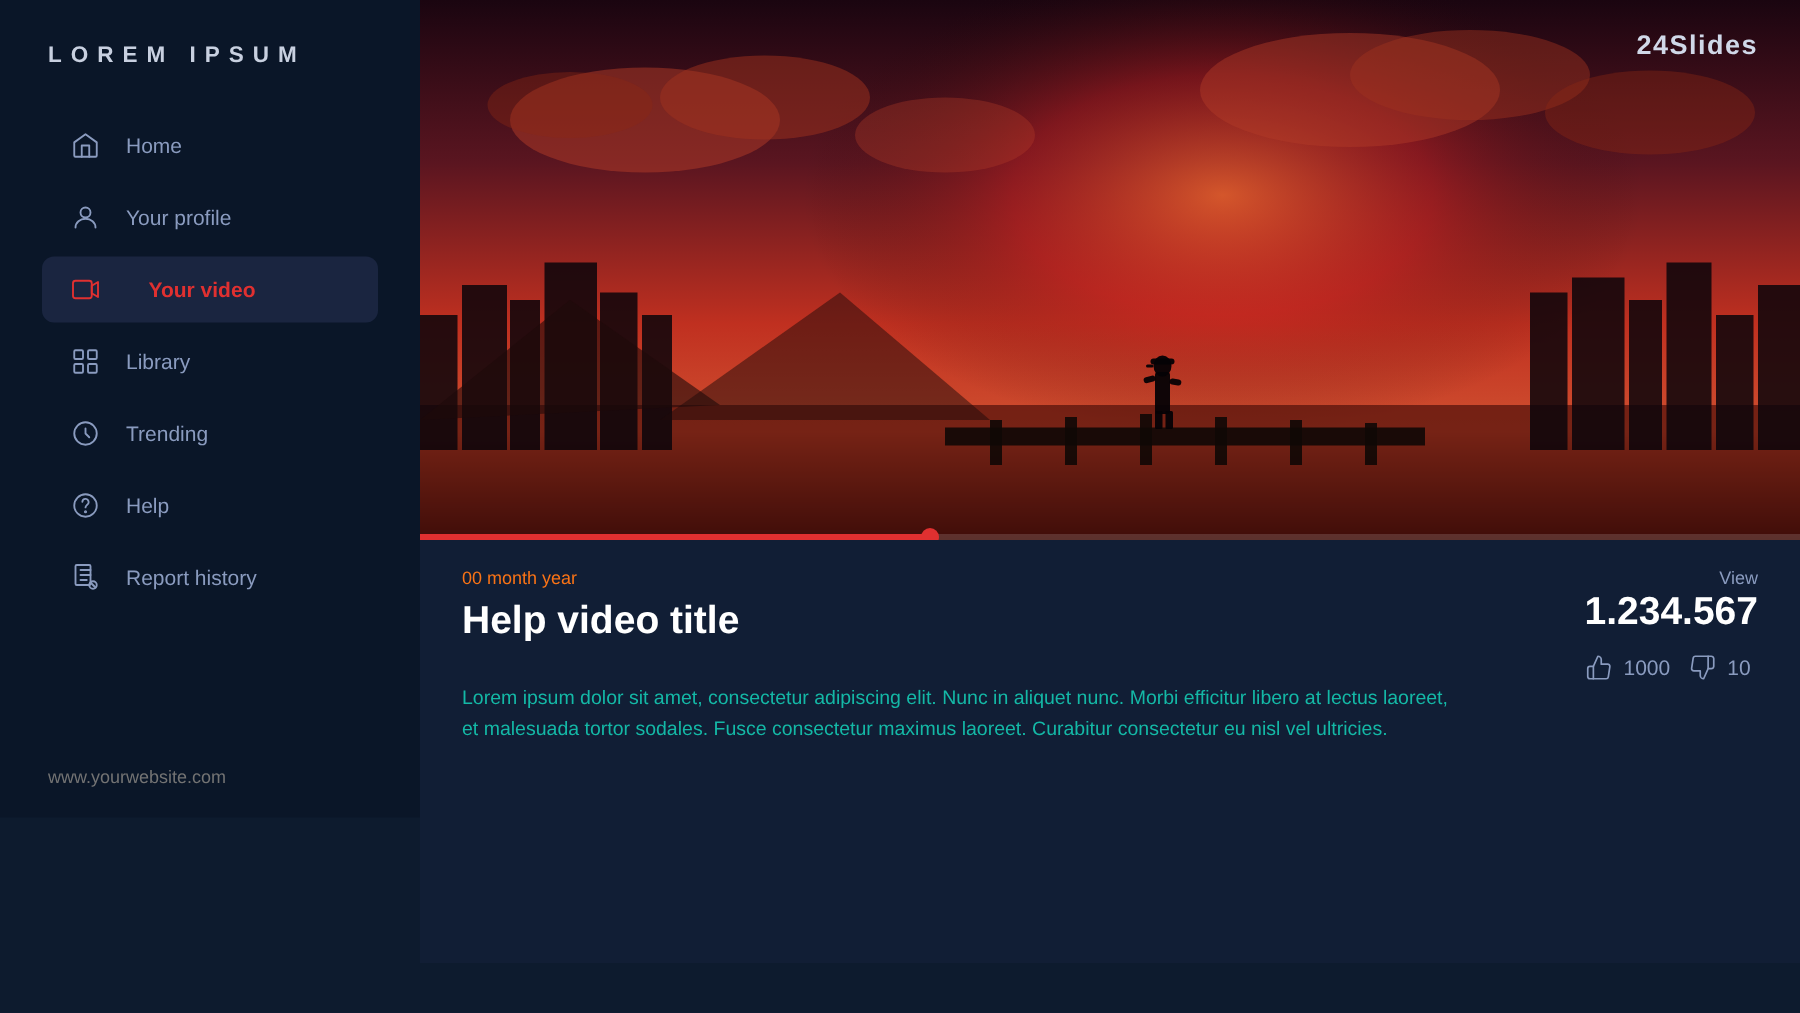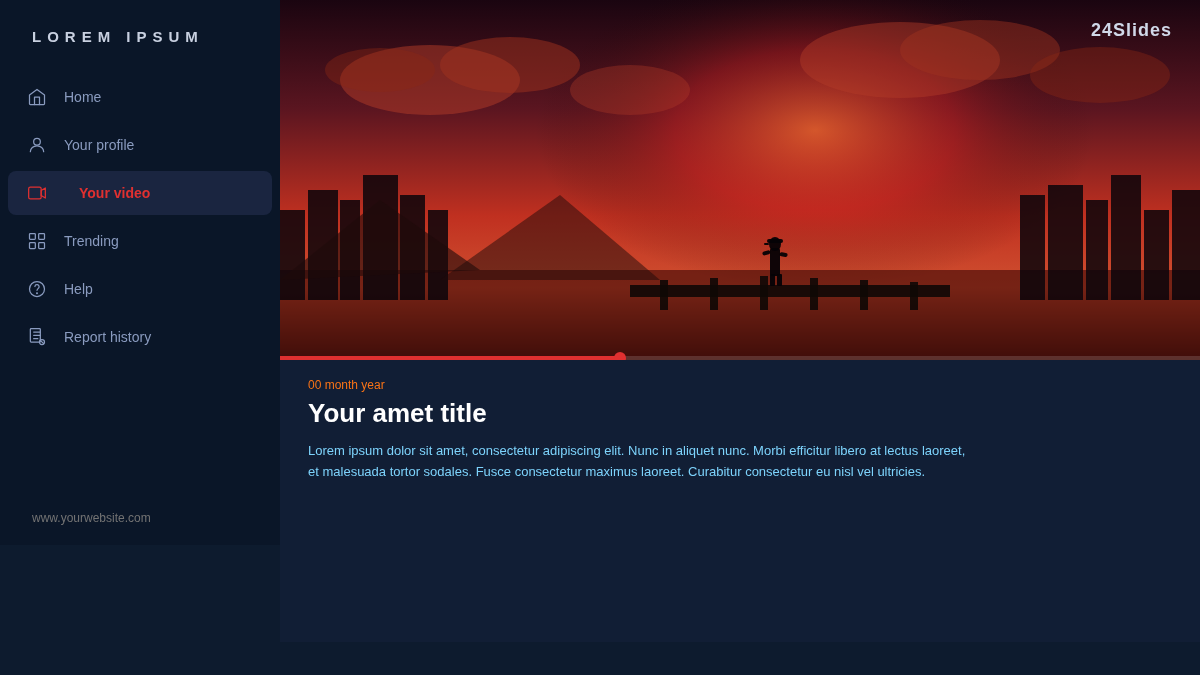--- a/index.html
+++ b/index.html
@@ -31,21 +31,21 @@
       font-weight: 700;
       color: #c8d0e0;
       text-transform: uppercase;
     }
 
     .nav-items {
       flex: 1;
       display: flex;
       flex-direction: column;
       gap: 4px;
-      padding: 0 8px;
+      padding: 0 28px;
     }
 
     .nav-item {
       display: flex;
       align-items: center;
       gap: 16px;
       padding: 11px 18px;
       border-radius: 8px;
       cursor: pointer;
       color: #8a9bbf;
@@ -197,21 +197,21 @@
     }
 
     .views-count {
       font-size: 26px;
       font-weight: 700;
       color: #ffffff;
     }
 
     .video-description {
       font-size: 13px;
-      color: #7dd3fc;
+      color: #14b8a6;
       line-height: 1.6;
       max-width: 660px;
     }
 
     .likes-row {
       display: flex;
       align-items: center;
       gap: 12px;
       margin-top: 12px;
     }
@@ -282,24 +282,33 @@
 
     <div class="nav-item">
       <span class="nav-icon">
         <svg viewBox="0 0 24 24" fill="none" stroke="#8a9bbf" stroke-width="1.5" stroke-linecap="round" stroke-linejoin="round">
           <rect x="3" y="3" width="7" height="7" rx="1"></rect>
           <rect x="14" y="3" width="7" height="7" rx="1"></rect>
           <rect x="3" y="14" width="7" height="7" rx="1"></rect>
           <rect x="14" y="14" width="7" height="7" rx="1"></rect>
         </svg>
       </span>
+      <span class="nav-label">Library</span>
+    </div>
+
+
+    <div class="nav-item">
+      <span class="nav-icon">
+        <svg viewBox="0 0 24 24" fill="none" stroke="#8a9bbf" stroke-width="1.5" stroke-linecap="round" stroke-linejoin="round">
+          <circle cx="12" cy="12" r="9"></circle>
+          <path d="M12 8v4l3 3"></path>
+        </svg>
+      </span>
       <span class="nav-label">Trending</span>
     </div>
-
-
 
     <div class="nav-item">
       <span class="nav-icon">
         <svg viewBox="0 0 24 24" fill="none" stroke="#8a9bbf" stroke-width="1.5" stroke-linecap="round" stroke-linejoin="round">
           <circle cx="12" cy="12" r="9"></circle>
           <path d="M9.5 9a2.5 2.5 0 015 .5c0 1.5-2.5 2.5-2.5 4"></path>
           <circle cx="12" cy="17" r="0.5" fill="#8a9bbf"></circle>
         </svg>
       </span>
       <span class="nav-label">Help</span>
@@ -399,19 +408,44 @@
 
     <div class="progress-bar-container">
       <div class="progress-bar-fill"></div>
     </div>
   </div>
 
   <div class="video-info">
     <div class="video-meta-row">
       <div>
         <div class="video-date">00 month year</div>
-        <div class="video-title">Your amet title</div>
+        <div class="video-title">Help video title</div>
+      </div>
+      <div class="video-views-block">
+        <div class="views-label">View</div>
+        <div class="views-count">1.234.567</div>
+
+        <div class="likes-row">
+          <div class="like-item">
+            <span class="like-icon">
+              <svg width="18" height="18" viewBox="0 0 24 24" fill="none" stroke="#8a9bbf" stroke-width="1.5" stroke-linecap="round" stroke-linejoin="round">
+                <path d="M14 9V5a3 3 0 00-3-3l-4 9v11h11.28a2 2 0 002-1.7l1.38-9a2 2 0 00-2-2.3H14z"></path>
+                <path d="M7 22H4a2 2 0 01-2-2v-7a2 2 0 012-2h3"></path>
+              </svg>
+            </span>
+            <span>1000</span>
+          </div>
+          <div class="like-item">
+            <span class="like-icon">
+              <svg width="18" height="18" viewBox="0 0 24 24" fill="none" stroke="#8a9bbf" stroke-width="1.5" stroke-linecap="round" stroke-linejoin="round">
+                <path d="M10 15v4a3 3 0 003 3l4-9V2H5.72a2 2 0 00-2 1.7l-1.38 9a2 2 0 002 2.3H10z"></path>
+                <path d="M17 2h2.67A2.31 2.31 0 0122 4v7a2.31 2.31 0 01-2.33 2H17"></path>
+              </svg>
+            </span>
+            <span>10</span>
+          </div>
+        </div>
       </div>
     </div>
     <div class="video-description">Lorem ipsum dolor sit amet, consectetur adipiscing elit. Nunc in aliquet nunc. Morbi efficitur libero at lectus laoreet, et malesuada tortor sodales. Fusce consectetur maximus laoreet. Curabitur consectetur eu nisl vel ultricies.</div>
   </div>
 
 </main>
 
 </body></html>

